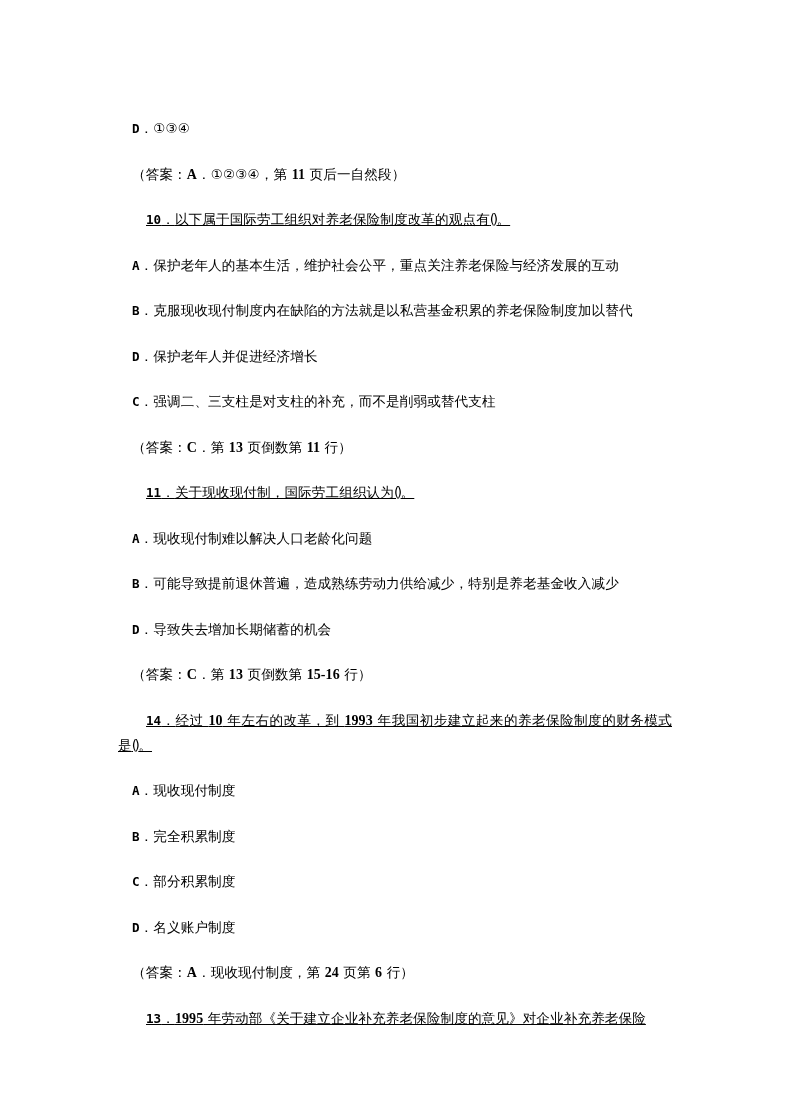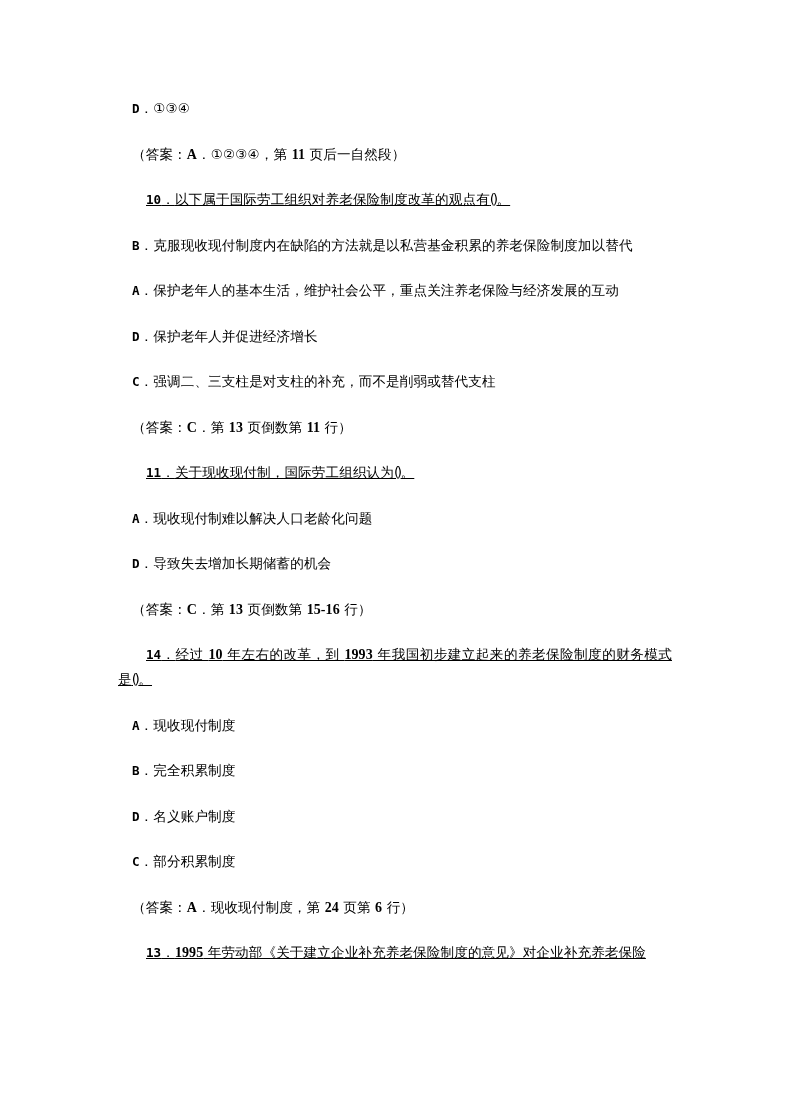--- a/index.html
+++ b/index.html
@@ -16,21 +16,21 @@
     position: relative;
     width: 790px;
     height: 1119px;
     background: #ffffff;
     overflow: hidden;
     box-sizing: border-box;
   }
   .content {
     position: absolute;
     left: 118px;
-    top: 96px;
+    top: 116px;
     width: 554px;
   }
   
   .para {
     margin: 0 0 20.5px 0;
     font-size: 13.6px;
     line-height: 25px;
     text-align: justify;
     text-justify: inter-ideograph;
     letter-spacing: 0.1px;
@@ -68,30 +68,31 @@
 </style>
 </head>
 <body>
 
 <div class="page">
   <div class="content" id="body-root">
 
   <p class="para opt" id="opt-d-q9"><span class="lat">D</span><span>．</span><span>①③④</span></p>
       <p class="para ans" id="answer-q9"><span>（答案：<span class="num">A</span>．①②③④，第 <span class="num">11</span> 页后一自然段）</span></p>
       <p class="para q" id="question-10"><span class="lat">10</span><span>．</span><span>以下属于国际劳工组织对养老保险制度改革的观点有<span class="blank-paren">()</span>。</span></p>
+      <p class="para opt" id="q10-opt-a"><span class="lat">A</span><span>．</span><span>保护老年人的基本生活，维护社会公平，重点关注养老保险与经济发展的互动</span></p>
       <p class="para opt" id="q10-opt-b"><span class="lat">B</span><span>．</span><span>克服现收现付制度内在缺陷的方法就是以私营基金积累的养老保险制度加以替代</span></p>
-      <p class="para opt" id="q10-opt-a"><span class="lat">A</span><span>．</span><span>保护老年人的基本生活，维护社会公平，重点关注养老保险与经济发展的互动</span></p>
       <p class="para opt" id="q10-opt-d"><span class="lat">D</span><span>．</span><span>保护老年人并促进经济增长</span></p>
       <p class="para opt" id="q10-opt-c"><span class="lat">C</span><span>．</span><span>强调二、三支柱是对支柱的补充，而不是削弱或替代支柱</span></p>
       <p class="para ans" id="answer-q10"><span>（答案：<span class="num">C</span>．第 <span class="num">13</span> 页倒数第 <span class="num">11</span> 行）</span></p>
       <p class="para q" id="question-11"><span class="lat">11</span><span>．</span><span>关于现收现付制，国际劳工组织认为<span class="blank-paren">()</span>。</span></p>
       <p class="para opt" id="q11-opt-a"><span class="lat">A</span><span>．</span><span>现收现付制难以解决人口老龄化问题</span></p>
+      <p class="para opt" id="q11-opt-b"><span class="lat">B</span><span>．</span><span>可能导致提前退休普遍，造成熟练劳动力供给减少，特别是养老基金收入减少</span></p>
       <p class="para opt" id="q11-opt-d"><span class="lat">D</span><span>．</span><span>导致失去增加长期储蓄的机会</span></p>
       <p class="para ans" id="answer-q11"><span>（答案：<span class="num">C</span>．第 <span class="num">13</span> 页倒数第 <span class="num">15-16</span> 行）</span></p>
       <p class="para q" id="question-12"><span class="lat">14</span><span>．</span><span>经过 <span class="num">10</span> 年左右的改革，到 <span class="num">1993</span> 年我国初步建立起来的养老保险制度的财务模式是<span class="blank-paren">()</span>。</span></p>
       <p class="para opt" id="q12-opt-a"><span class="lat">A</span><span>．</span><span>现收现付制度</span></p>
       <p class="para opt" id="q12-opt-b"><span class="lat">B</span><span>．</span><span>完全积累制度</span></p>
+      <p class="para opt" id="q12-opt-c"><span class="lat">C</span><span>．</span><span>部分积累制度</span></p>
       <p class="para opt" id="q12-opt-d"><span class="lat">D</span><span>．</span><span>名义账户制度</span></p>
-      <p class="para opt" id="q12-opt-c"><span class="lat">C</span><span>．</span><span>部分积累制度</span></p>
       <p class="para ans" id="answer-q12"><span>（答案：<span class="num">A</span>．现收现付制度，第 <span class="num">24</span> 页第 <span class="num">6</span> 行）</span></p>
       <p class="para q" id="question-13"><span class="lat">13</span><span>．</span><span><span class="num">1995</span> 年劳动部《关于建立企业补充养老保险制度的意见》对企业补充养老保险</span></p>
     </div>
 </div>
 
 </body></html>

